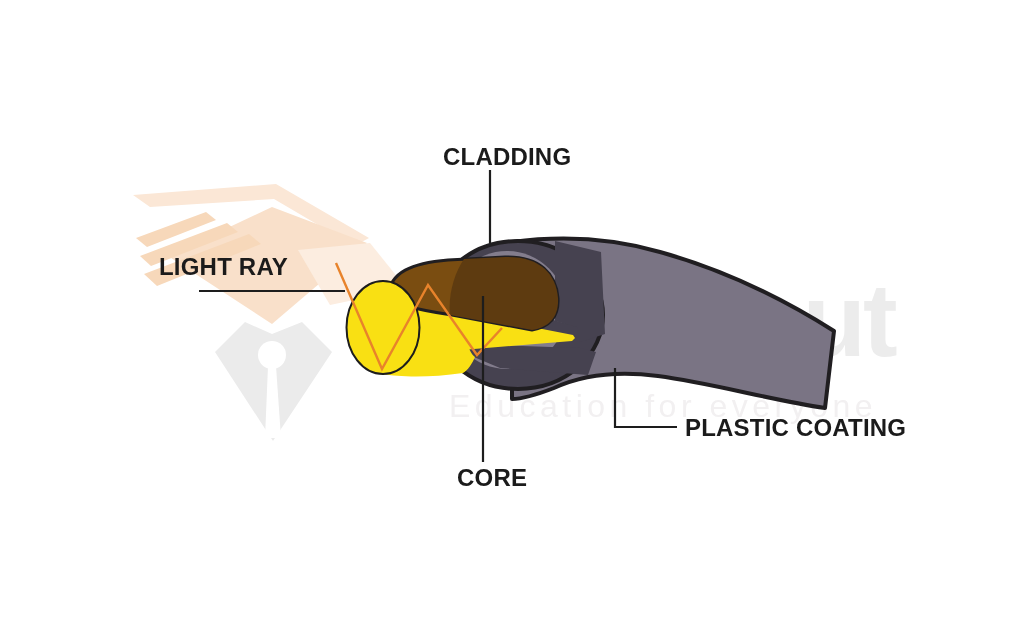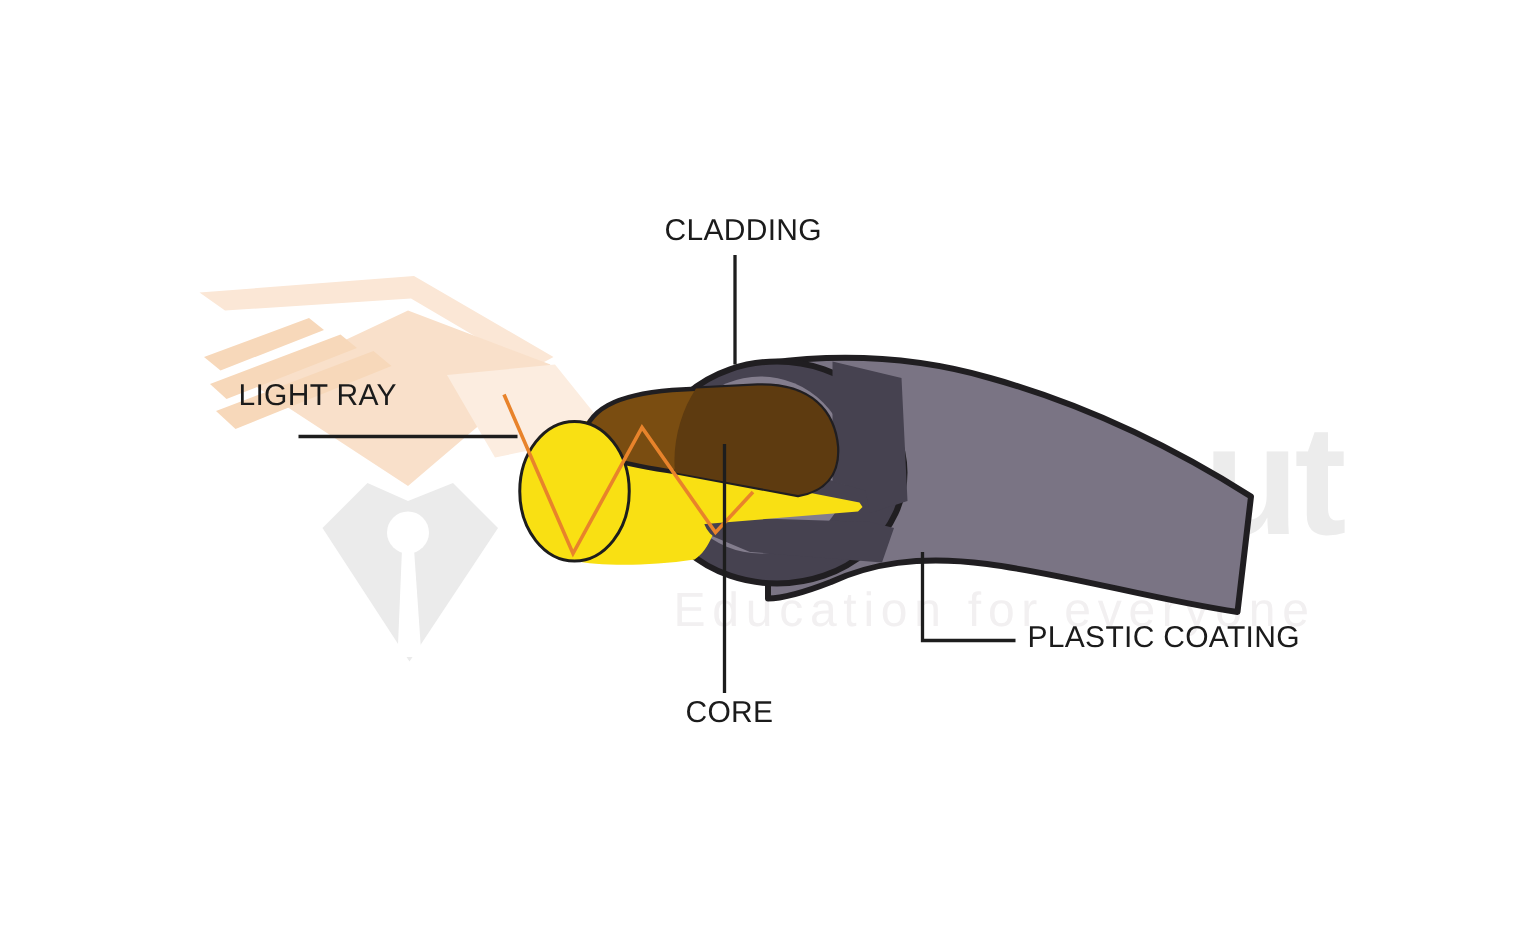--- a/index.html
+++ b/index.html
@@ -5,22 +5,22 @@
   html,body{margin:0;padding:0;}
   body{
     width:1024px;height:630px;position:relative;overflow:hidden;
     background:#ffffff;
     font-family:"Liberation Sans", sans-serif;
   }
   #stage{position:absolute;inset:0;}
   svg{position:absolute;left:0;top:0;}
   .diagram-label{
     position:absolute;
-    font-weight:400;
-    font-size:20px;
+    font-weight:700;
+    font-size:24px;
     letter-spacing:0.2px;
     color:var(--label-text,#1b1b1b);
     white-space:nowrap;
     user-select:none;
   }
   .wm-brand{
     font-weight:700;
     font-size:104px;
     letter-spacing:-3px;
     fill:var(--watermark-gray,#ececec);

